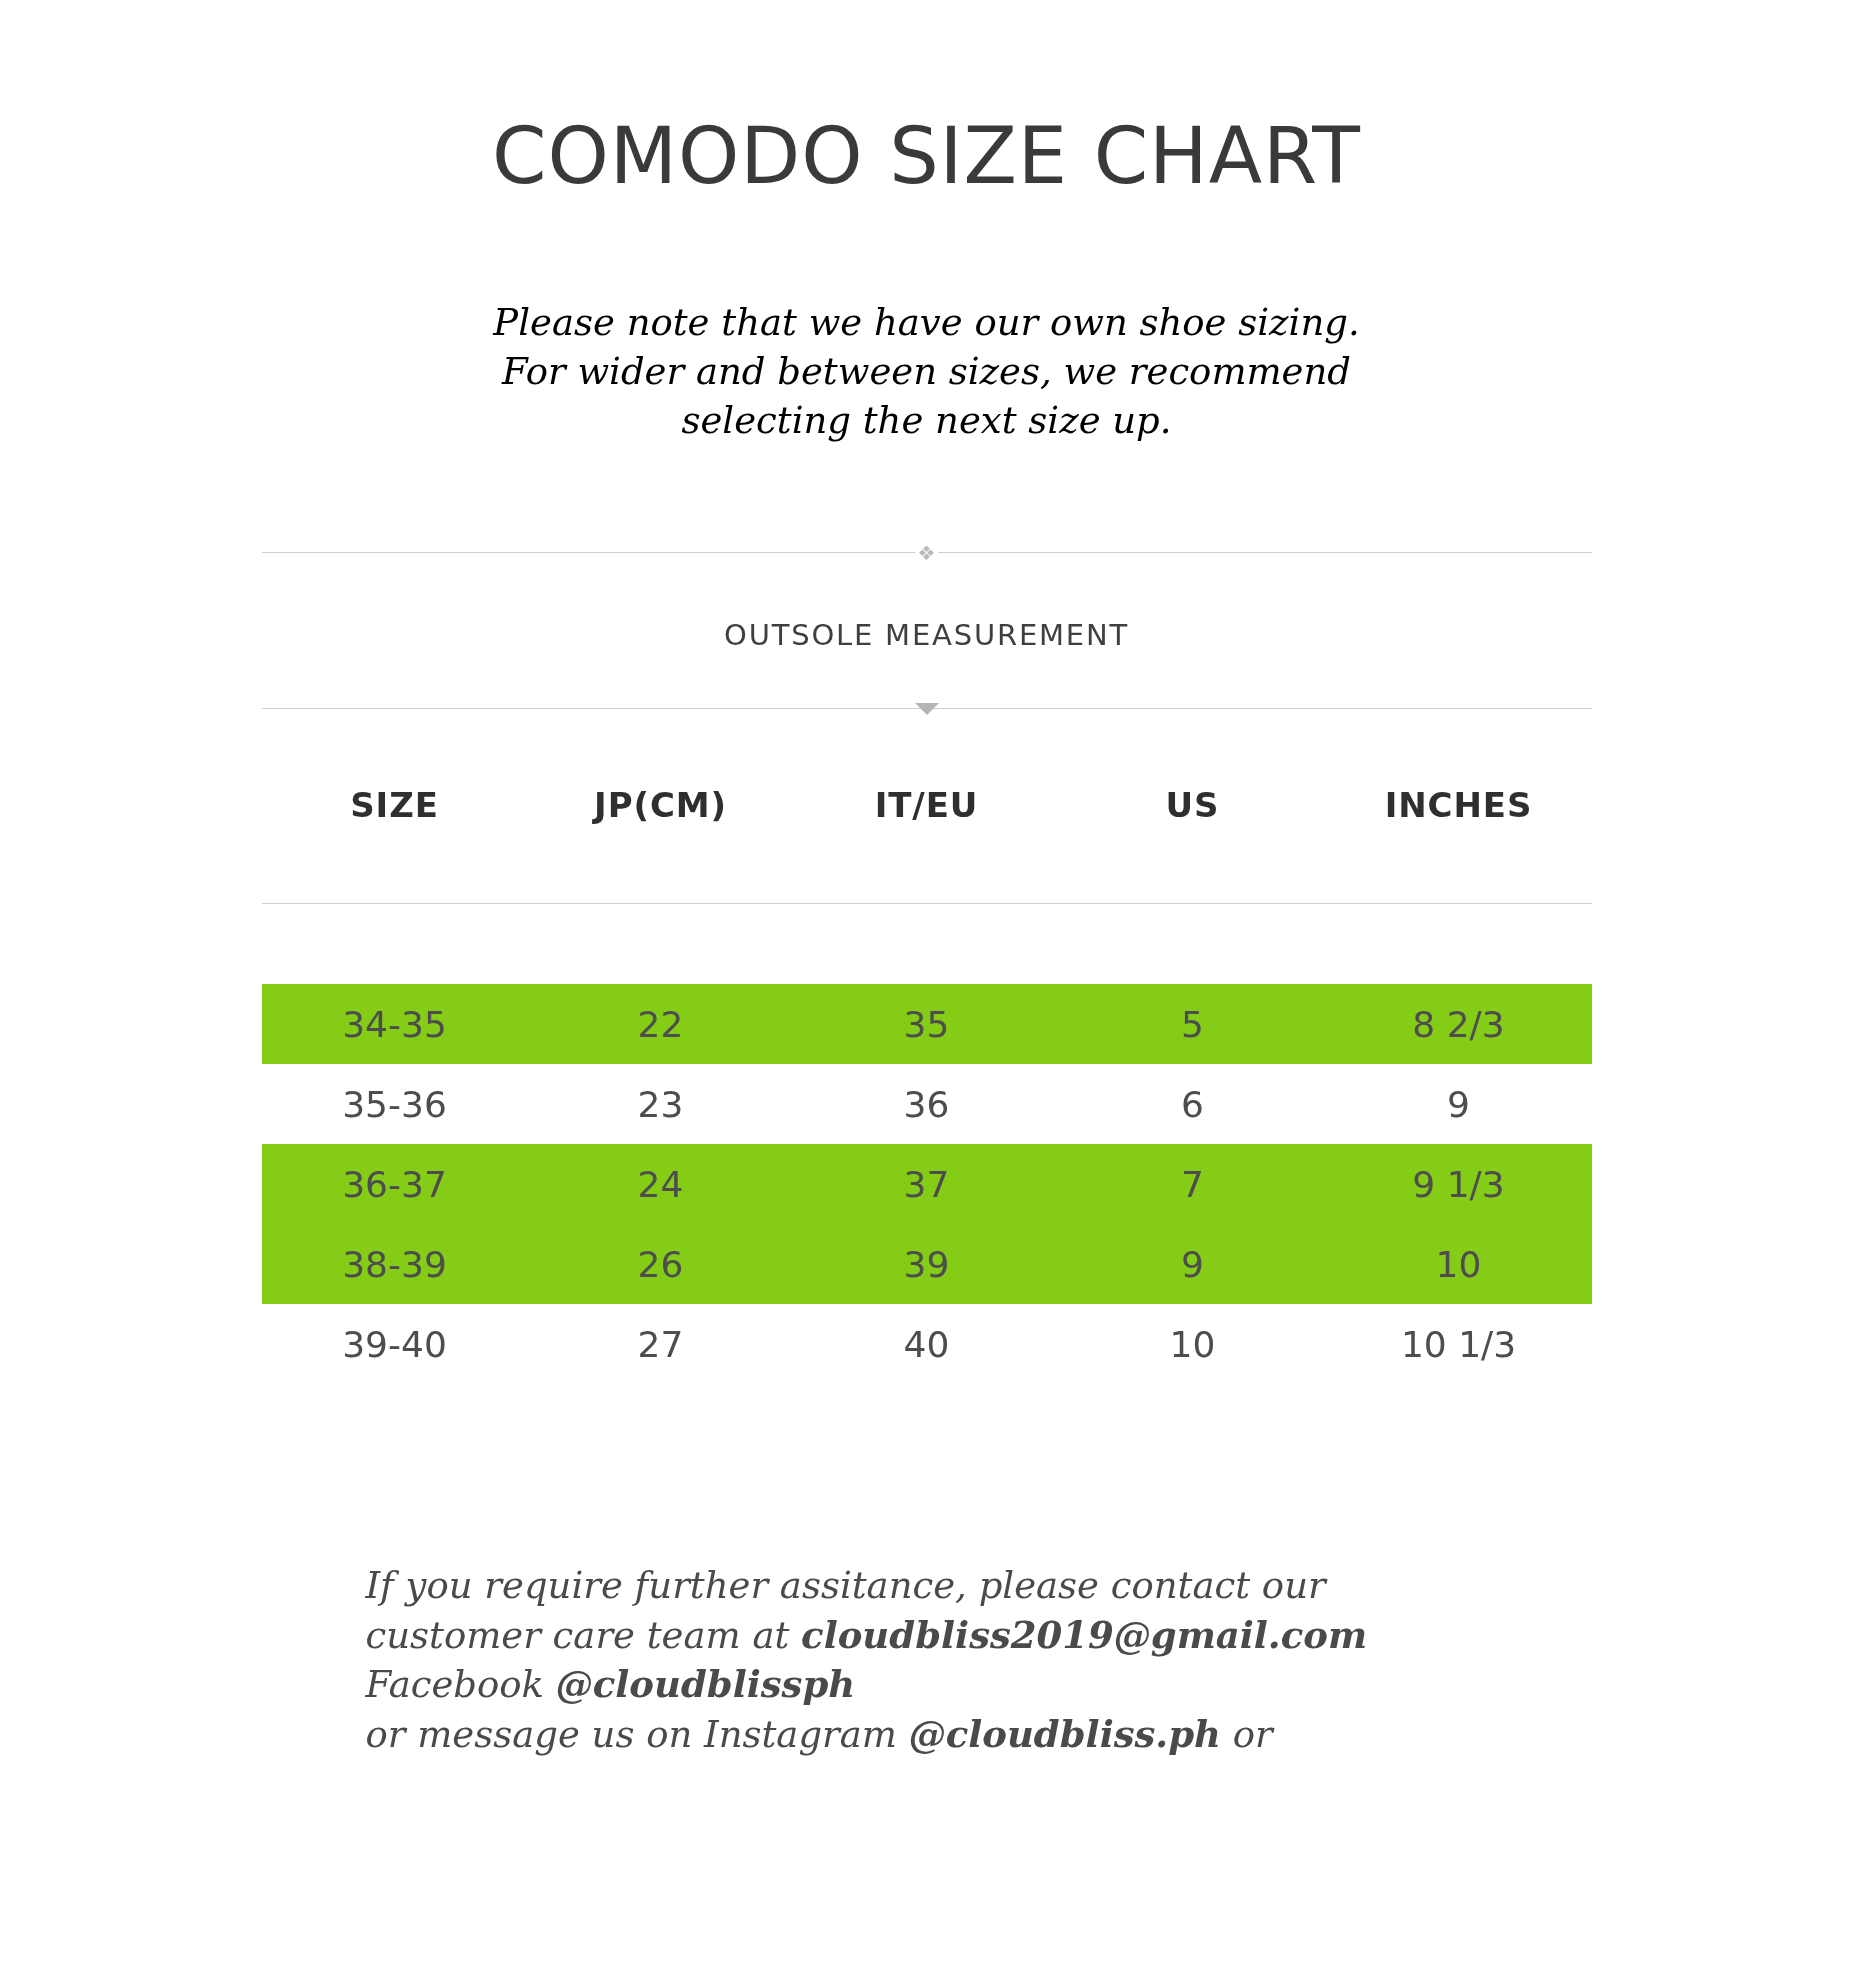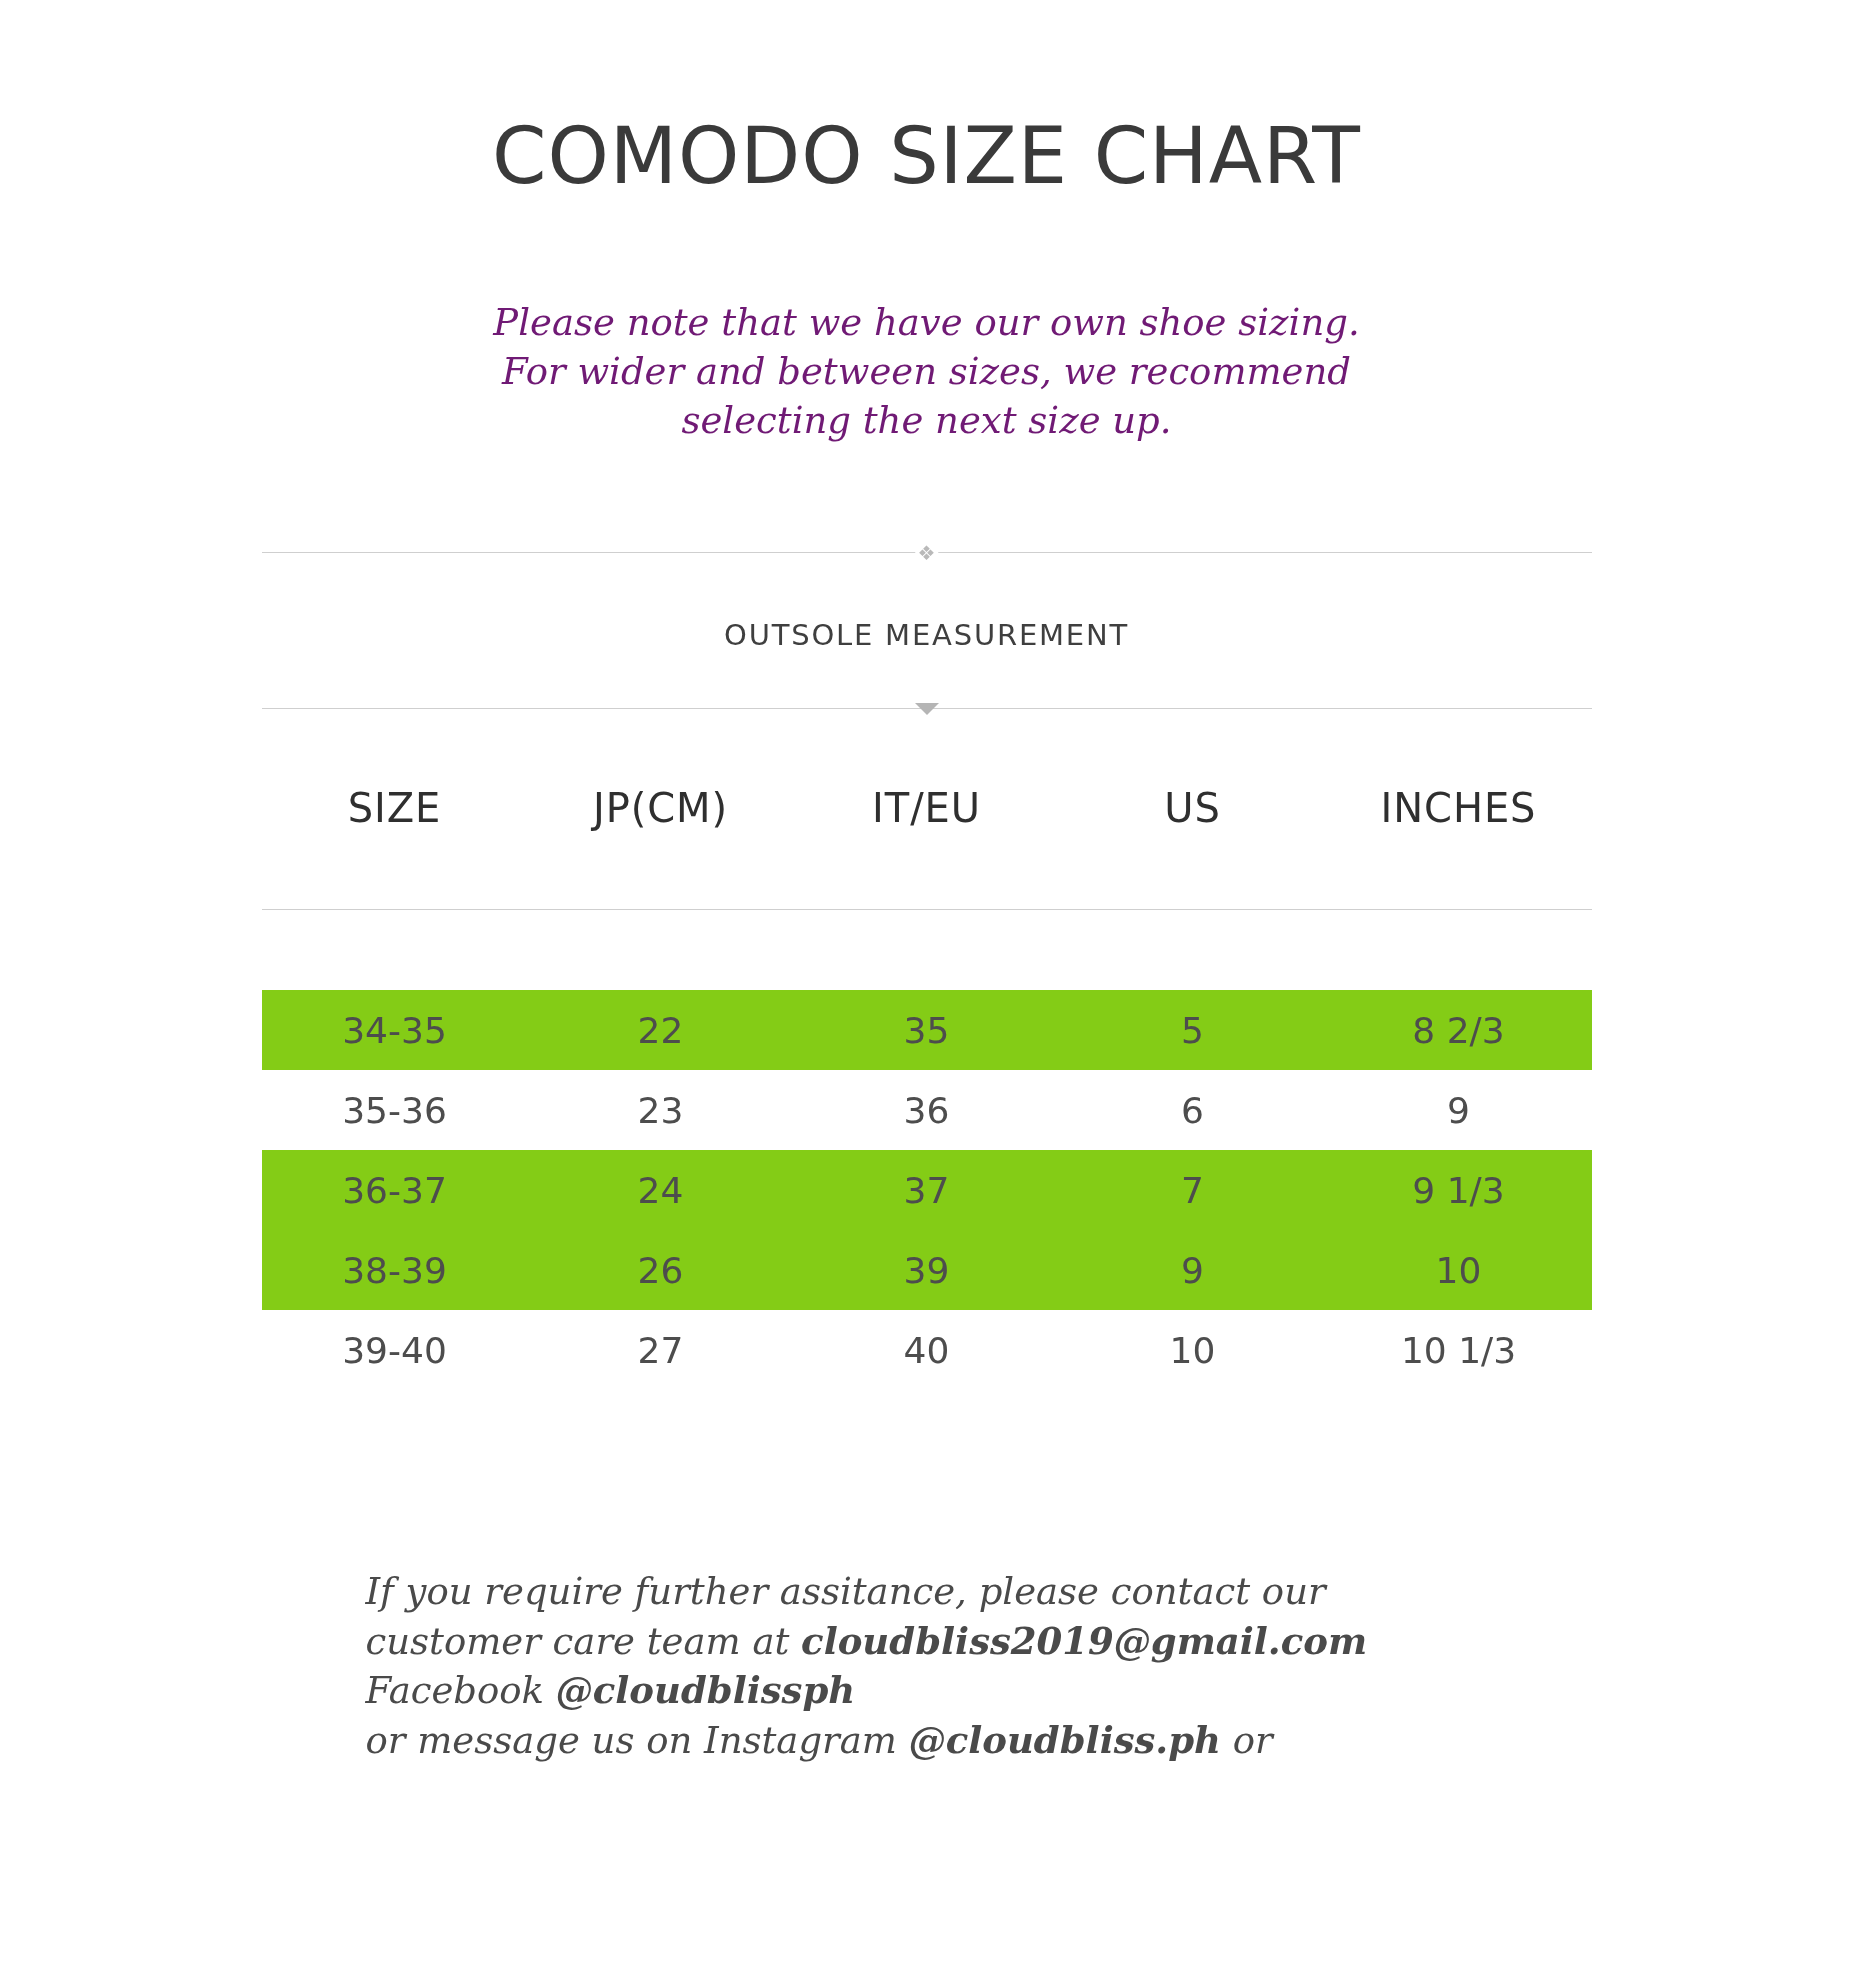--- a/index.html
+++ b/index.html
@@ -38,21 +38,21 @@
 
   
   .intro {
     margin: 0 auto;
     width: 1013px;
     text-align: center;
     font-family: "DejaVu Serif", serif;
     font-style: italic;
     font-size: 37px;
     line-height: 1.32;
-    color: #701a75;
+    color: #000000;
     padding-top: 101px;
   }
   .intro p { margin: 0; }
 
   
   .divider-wrap {
     width: 1330px;
     margin: 0 auto;
     padding-top: 107px;
     position: relative;
@@ -108,22 +108,22 @@
 
   
   .table {
     width: 1330px;
     margin: 0 auto;
     border-collapse: collapse;
     table-layout: fixed;
   }
   .table th {
     font-family: "DejaVu Sans", sans-serif;
-    font-weight: 400;
-    font-size: 40px;
+    font-weight: 700;
+    font-size: 34px;
     letter-spacing: 0.9px;
     color: #2f2f2f;
     padding: 76px 0 78px 0;
     border-bottom: 0.9px solid #cfcfcf;
   }
   .spacer-row td {
     height: 71px;
     border: none;
   }
   .table td {

